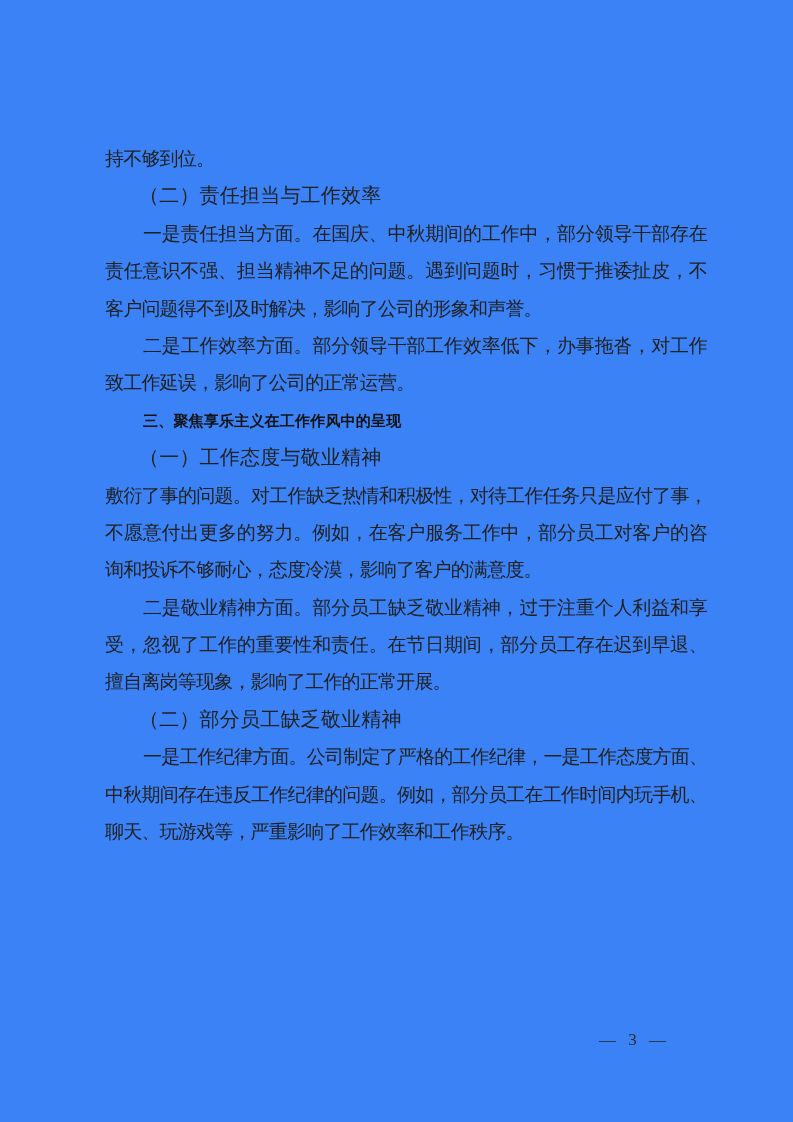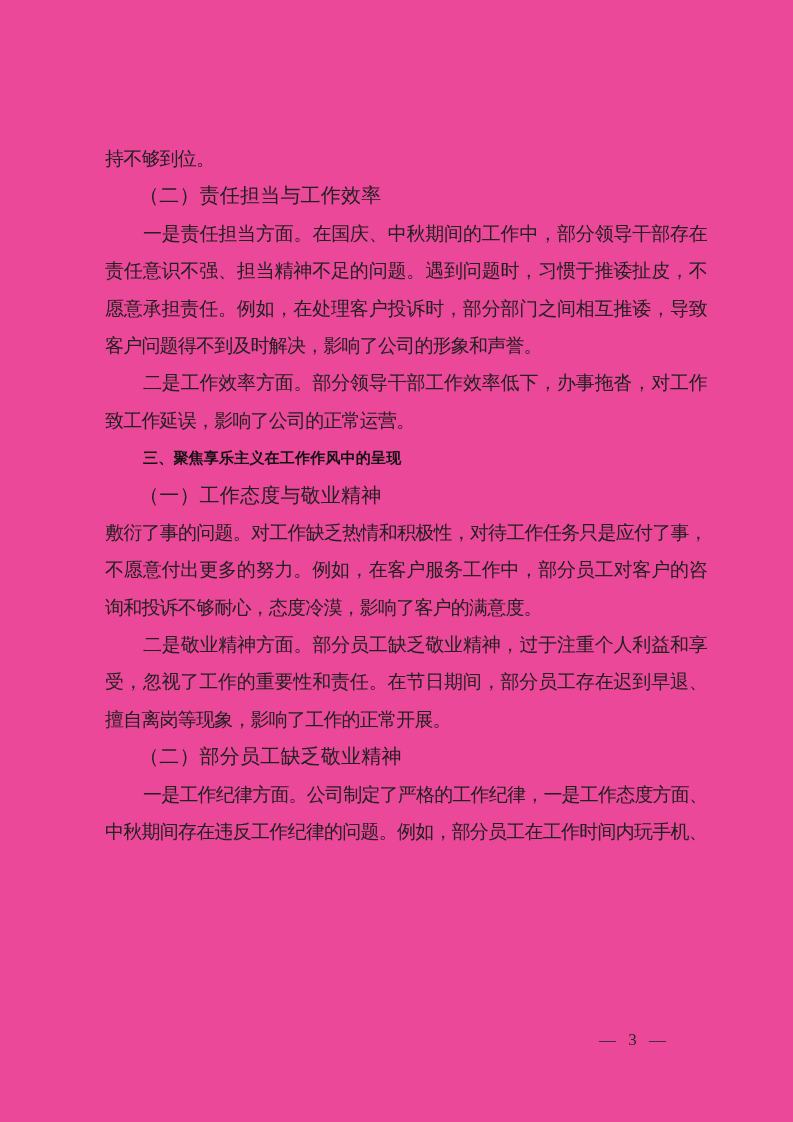--- a/index.html
+++ b/index.html
@@ -6,21 +6,21 @@
   body {
     width: 793px; height: 1122px;
     background: #ffffff;
     position: relative;
     font-family: "Liberation Serif", "DejaVu Serif", serif;
     color: #212121;
     overflow: hidden;
   }
   .page {
     position: absolute; inset: 0;
-    background: #ec4899;
+    background: #3b82f6;
   }
   .content {
     position: absolute;
     left: 105px; top: 140px;
     width: 602px;
   }
   .line {
     margin: 0;
     height: 37.4px;
     line-height: 37.4px;
@@ -68,21 +68,20 @@
 
 <div class="page">
   <main class="content">
 
     <p class="line cont single">持不够到位。</p>
 
     <p class="line subheading single">（二）责任担当与工作效率</p>
 
     <p class="line first">一是责任担当方面。在国庆、中秋期间的工作中，部分领导干部存在</p>
     <p class="line">责任意识不强、担当精神不足的问题。遇到问题时，习惯于推诿扯皮，不</p>
-    <p class="line">愿意承担责任。例如，在处理客户投诉时，部分部门之间相互推诿，导致</p>
     <p class="line last">客户问题得不到及时解决，影响了公司的形象和声誉。</p>
 
     <p class="line first">二是工作效率方面。部分领导干部工作效率低下，办事拖沓，对工作</p>
     <p class="line last">致工作延误，影响了公司的正常运营。</p>
 
     <p class="line heading single">三、聚焦享乐主义在工作作风中的呈现</p>
 
     <p class="line subheading single">（一）工作态度与敬业精神</p>
 
     <p class="line">敷衍了事的问题。对工作缺乏热情和积极性，对待工作任务只是应付了事，</p>
@@ -90,17 +89,18 @@
     <p class="line last">询和投诉不够耐心，态度冷漠，影响了客户的满意度。</p>
 
     <p class="line first">二是敬业精神方面。部分员工缺乏敬业精神，过于注重个人利益和享</p>
     <p class="line">受，忽视了工作的重要性和责任。在节日期间，部分员工存在迟到早退、</p>
     <p class="line last">擅自离岗等现象，影响了工作的正常开展。</p>
 
     <p class="line subheading single">（二）部分员工缺乏敬业精神</p>
 
     <p class="line first">一是工作纪律方面。公司制定了严格的工作纪律，一是工作态度方面、</p>
     <p class="line">中秋期间存在违反工作纪律的问题。例如，部分员工在工作时间内玩手机、</p>
+    <p class="line last">聊天、玩游戏等，严重影响了工作效率和工作秩序。</p>
 
   </main>
 
   <div class="footer">— 3 —</div>
 </div>
 
 </body></html>

